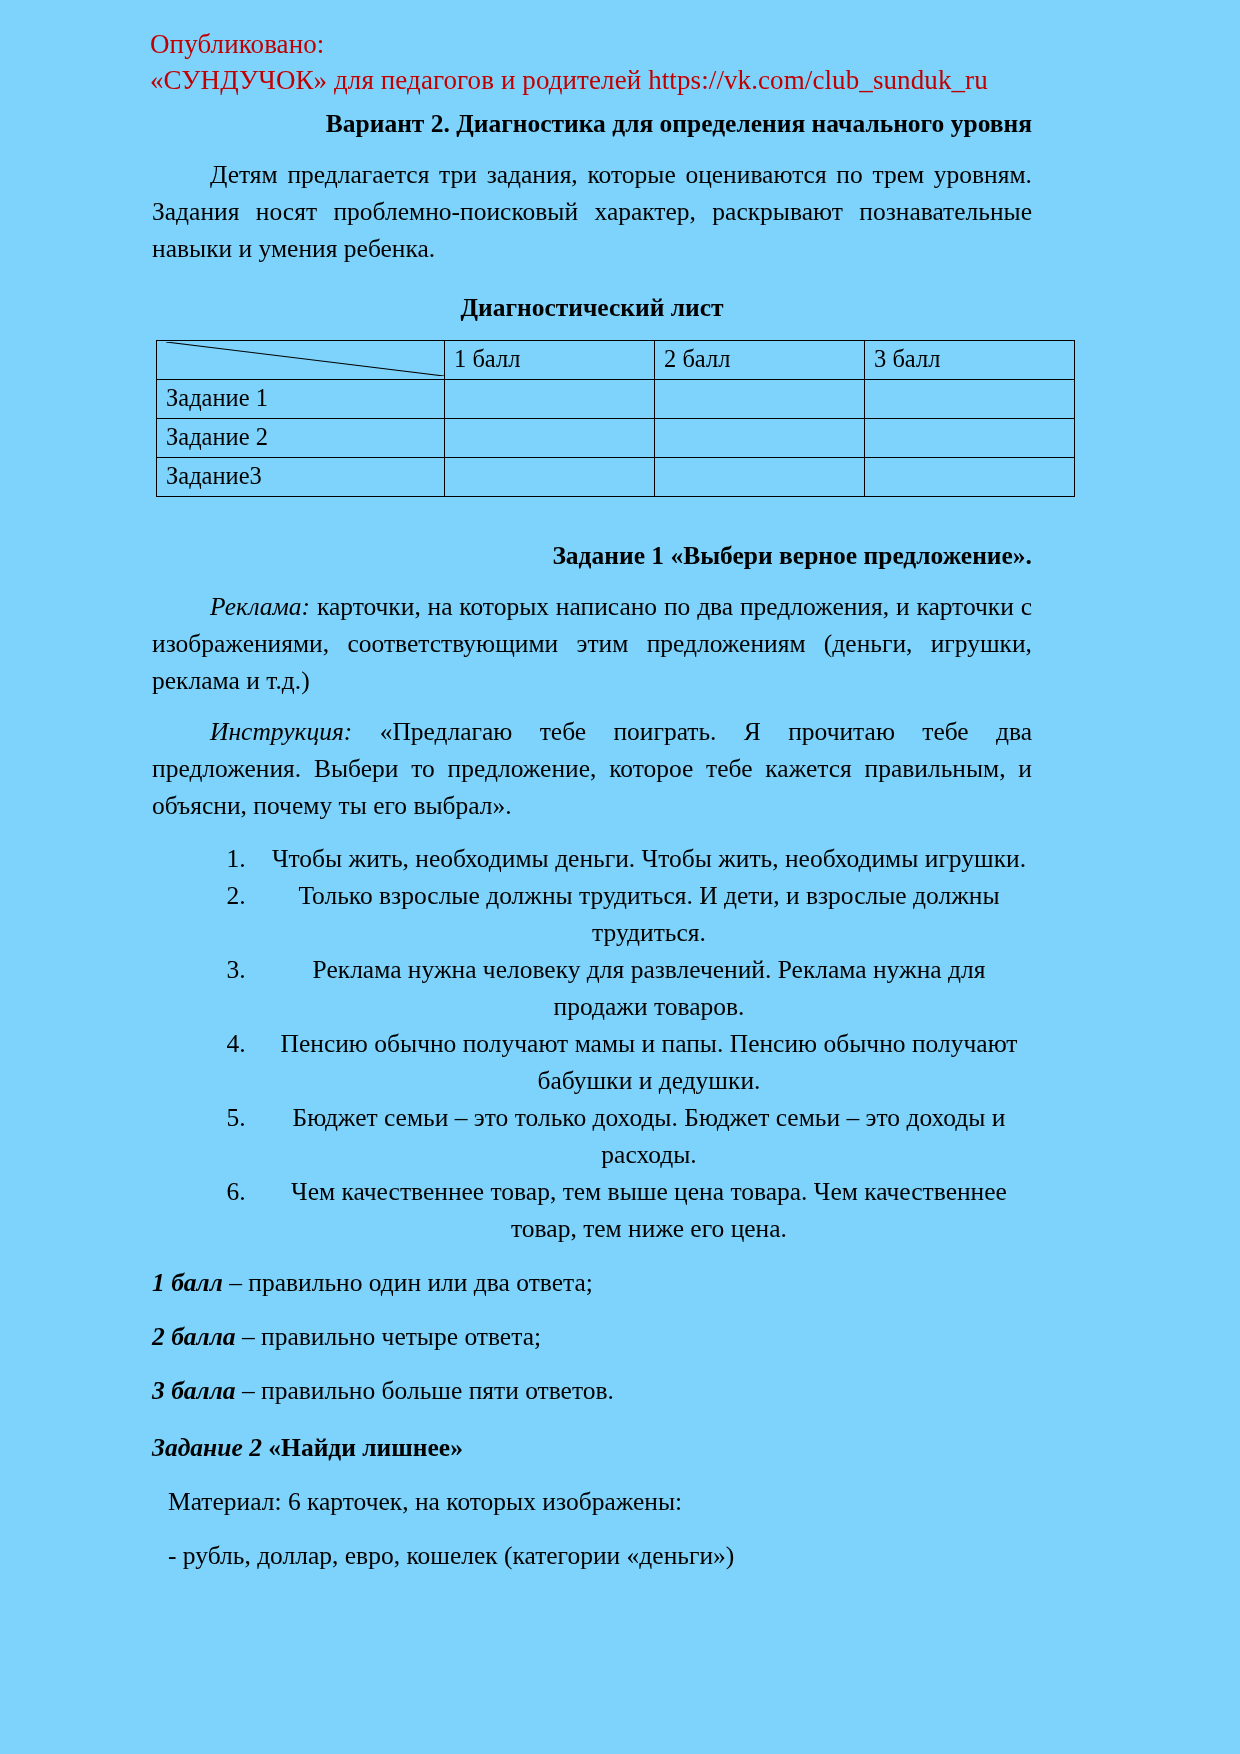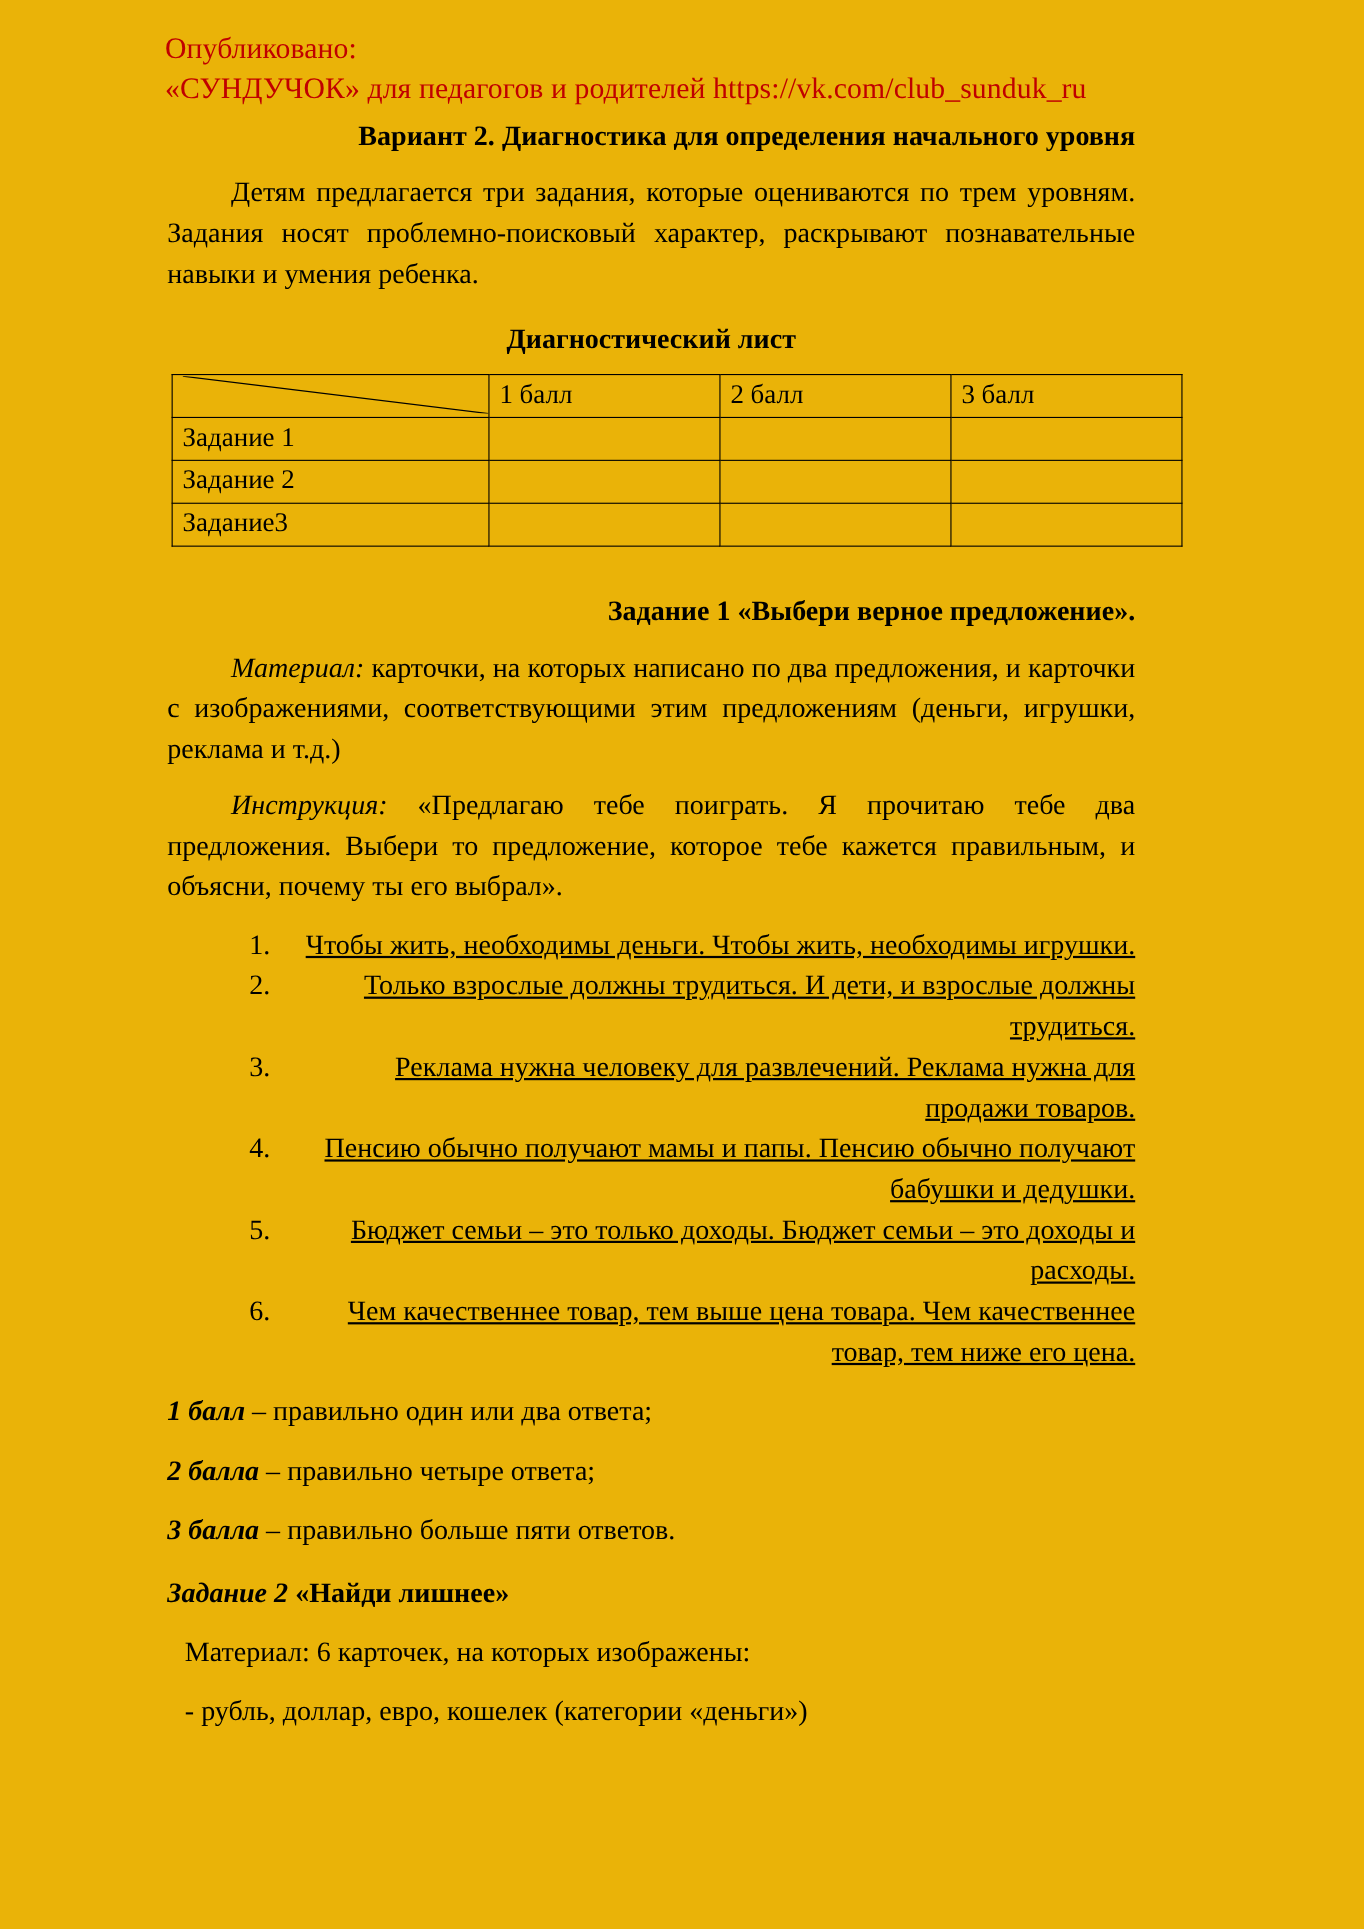--- a/index.html
+++ b/index.html
@@ -5,21 +5,21 @@
 <style>
   html, body {
     margin: 0;
     padding: 0;
     background: #ffffff;
   }
   .page {
     position: relative;
     width: 1240px;
     height: 1754px;
-    background: #eab308;
+    background: #7dd3fc;
     margin: 0 auto;
     font-family: "Liberation Serif", "DejaVu Serif", serif;
     color: #000000;
     overflow: hidden;
   }
 
   
   .pub-header {
     position: absolute;
     left: 150px;
@@ -96,22 +96,21 @@
   
   ol.props {
     margin: 16px 0 0 0;
     padding: 0 0 0 100px;
     list-style-position: outside;
   }
   ol.props li {
     margin: 0 0 0 0;
     padding-left: 14px;
     line-height: 37px;
-    text-align: right;
-    text-decoration: underline;
+    text-align: center;
   }
 
   .score-line {
     margin: 17px 0 0 0;
     text-indent: 0;
     text-align: left;
   }
   .bi { font-weight: bold; font-style: italic; }
   .it { font-style: italic; }
   .bold { font-weight: bold; }
@@ -173,21 +172,21 @@
           <td class="col-label">Задание3</td>
           <td class="col-score"></td>
           <td class="col-score"></td>
           <td class="col-score"></td>
         </tr>
       </tbody>
     </table>
 
     <p class="p-title" style="margin-top:40px;">Задание 1 «Выбери верное предложение».</p>
 
-    <p class="p-body"><span class="it">Материал:</span><span> карточки, на которых написано по два предложения, и карточки с изображениями, соответствующими этим предложениям (деньги, игрушки, реклама и т.д.)</span></p>
+    <p class="p-body"><span class="it">Реклама:</span><span> карточки, на которых написано по два предложения, и карточки с изображениями, соответствующими этим предложениям (деньги, игрушки, реклама и т.д.)</span></p>
 
     <p class="p-body"><span class="it">Инструкция:</span><span> «Предлагаю тебе поиграть. Я прочитаю тебе два предложения. Выбери то предложение, которое тебе кажется правильным, и объясни, почему ты его выбрал».</span></p>
 
     <ol class="props">
       <li>Чтобы жить, необходимы деньги. Чтобы жить, необходимы игрушки.</li>
       <li>Только взрослые должны трудиться. И дети, и взрослые должны трудиться.</li>
       <li>Реклама нужна человеку для развлечений. Реклама нужна для продажи товаров.</li>
       <li>Пенсию обычно получают мамы и папы. Пенсию обычно получают бабушки и дедушки.</li>
       <li>Бюджет семьи – это только доходы. Бюджет семьи – это доходы и расходы.</li>
       <li>Чем качественнее товар, тем выше цена товара. Чем качественнее товар, тем ниже его цена.</li>

